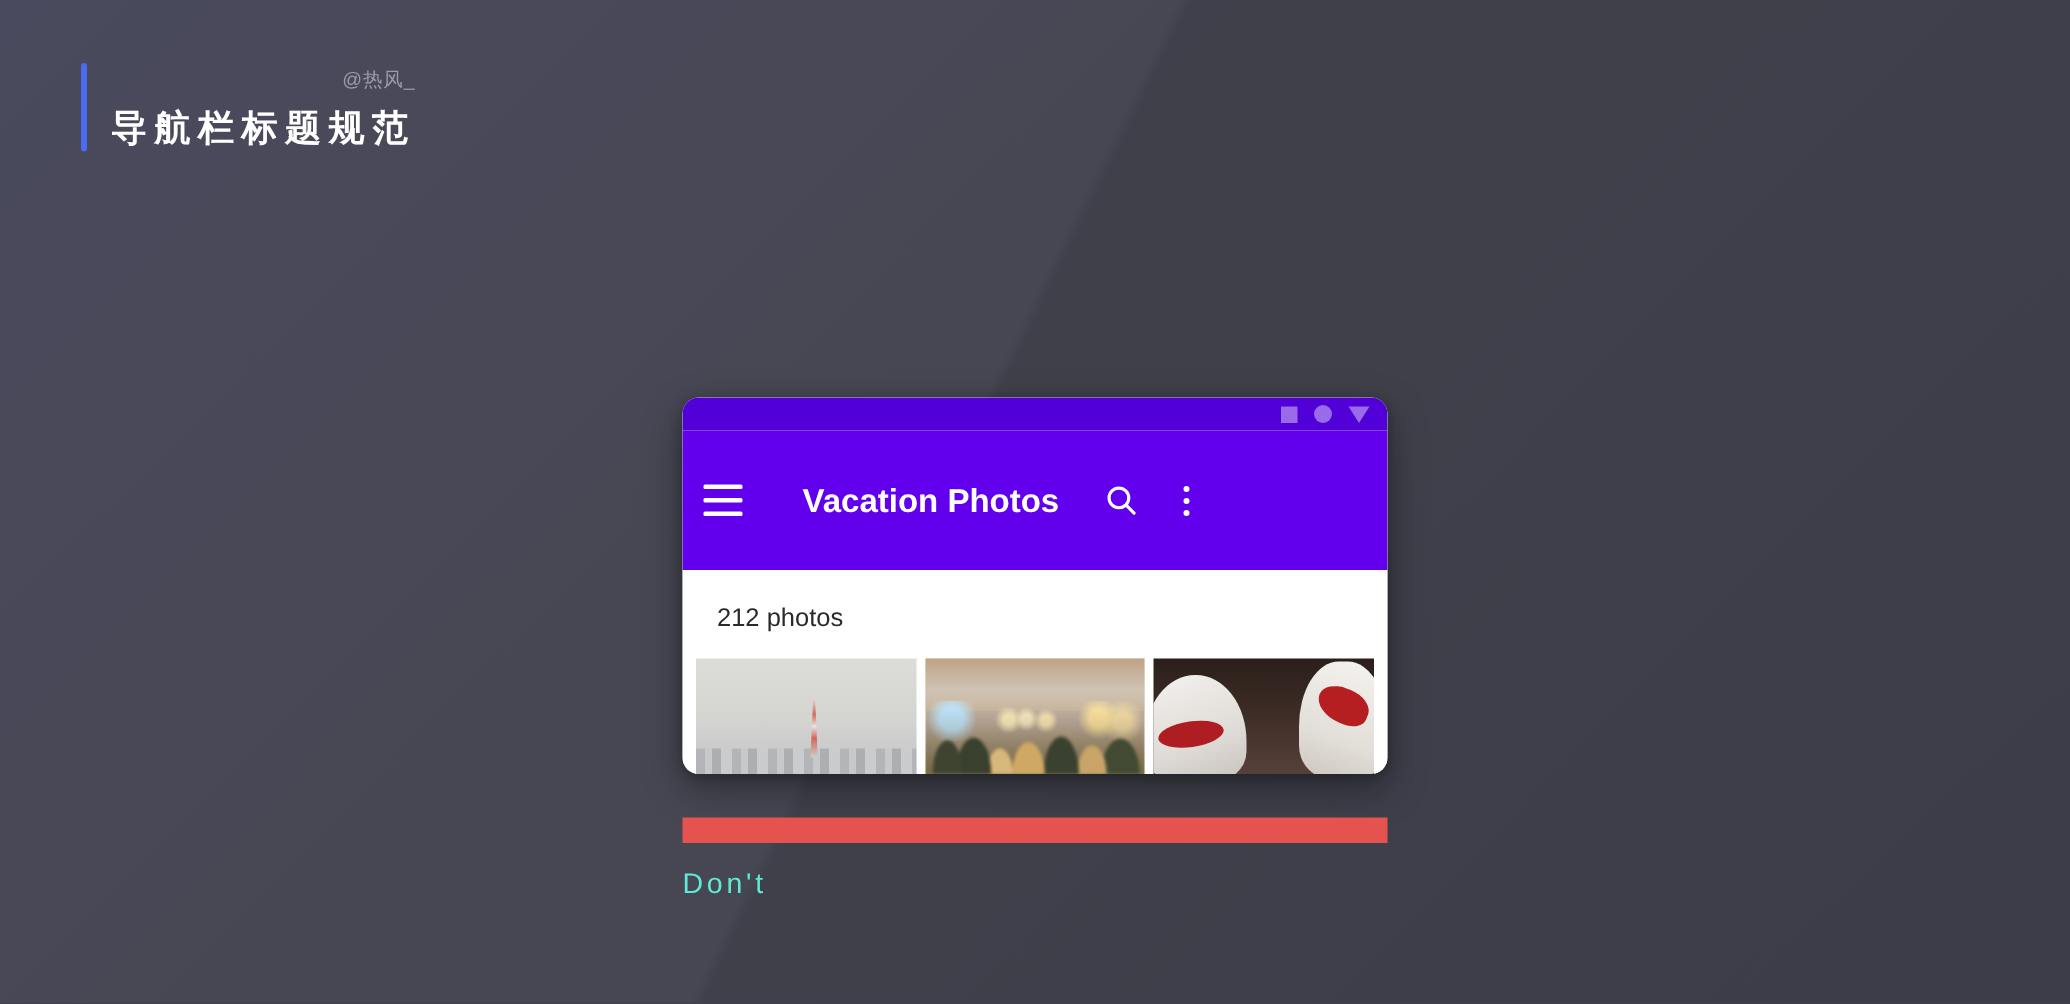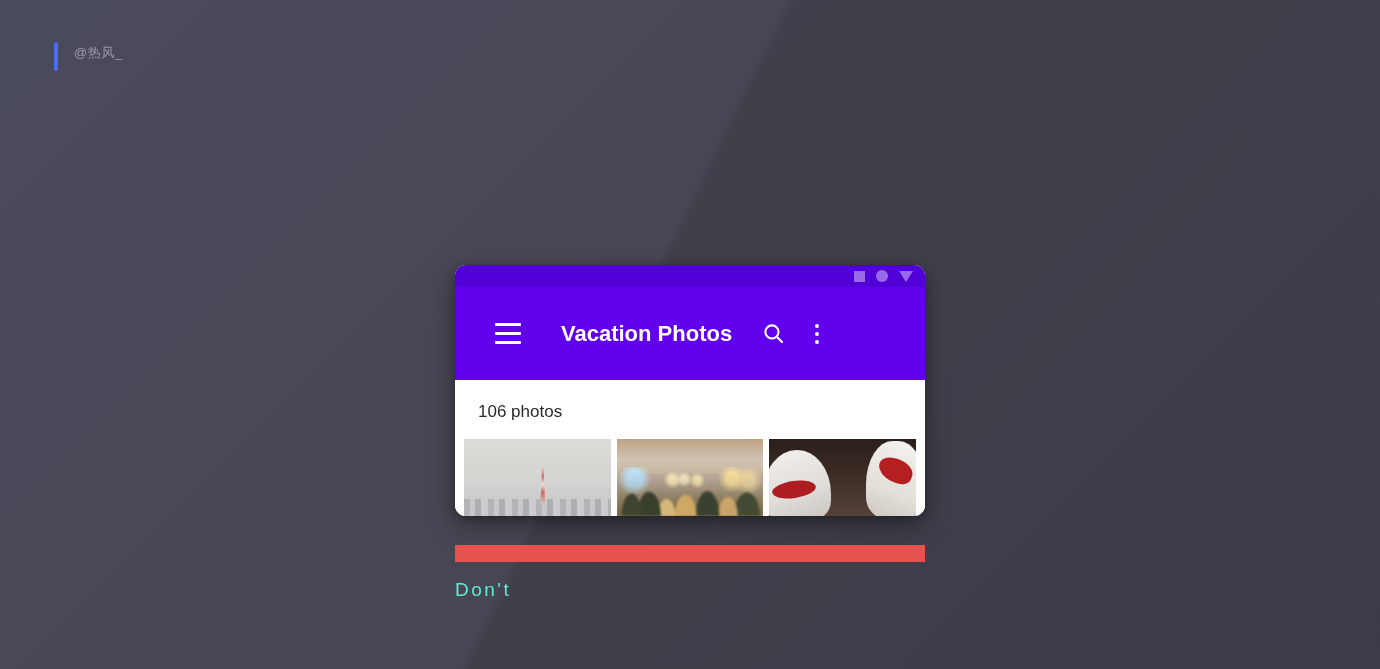--- a/index.html
+++ b/index.html
@@ -111,21 +111,21 @@
     border-right: 7px solid transparent;
     border-top: 11px solid #ffffff;
   }
 
   
   #app-bar {
     height: 93px;
     background: #6200ee;
     display: flex;
     align-items: center;
-    padding: 0 18px 0 40px;
+    padding: 0 18px 0 14px;
     box-sizing: border-box;
     position: relative;
   }
   #menu-button {
     width: 30px; height: 30px;
     display: flex;
     flex-direction: column;
     justify-content: center;
     gap: 6px;
     flex: none;
@@ -317,20 +317,21 @@
 </head>
 <body>
 
 <div id="bg"></div>
 <div id="bg-diag"></div>
 
 <div id="header">
   <div id="accent-bar"></div>
   <div id="header-text">
     <div id="handle">@热风_</div>
+    <div id="page-title">导航栏标题规范</div>
   </div>
 </div>
 
 <div id="card">
 
   <div id="status-bar">
     <div id="sb-square" class="sb-icon"></div>
     <div id="sb-circle" class="sb-icon"></div>
     <div id="sb-triangle" class="sb-icon"></div>
   </div>
@@ -354,21 +355,21 @@
     <div class="bar-action">
       <span id="overflow-icon">
         <i></i>
         <i></i>
         <i></i>
       </span>
     </div>
   </div>
 
   <div id="content">
-    <div id="photo-count">106 photos</div>
+    <div id="photo-count">212 photos</div>
 
     <div id="photo-strip">
       <div class="thumb" id="thumb-1">
         <div class="haze"></div>
         <div class="skyline"></div>
         <div class="tower"></div>
       </div>
       <div class="thumb" id="thumb-2">
         <div class="sky"></div>
         <div class="lights"></div>

